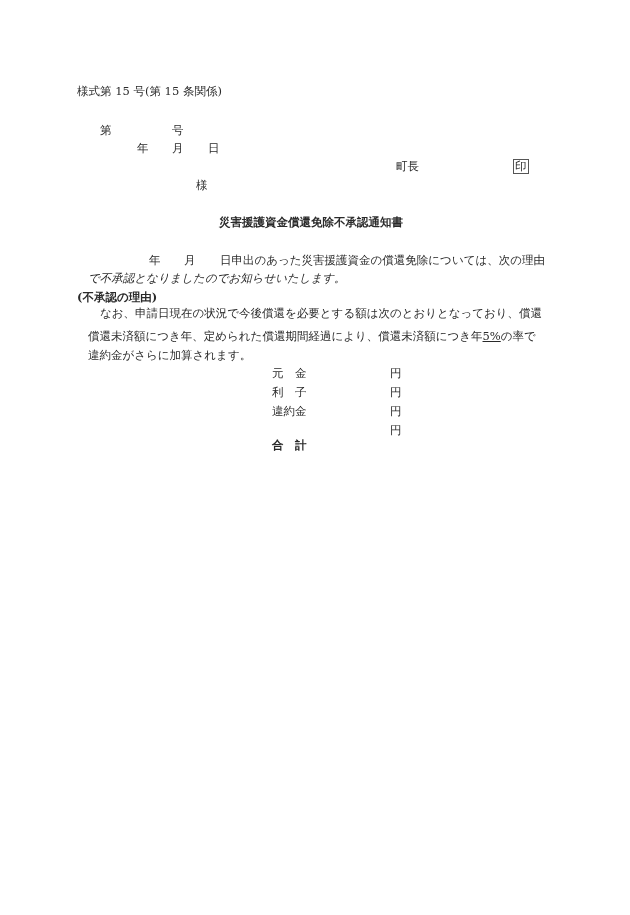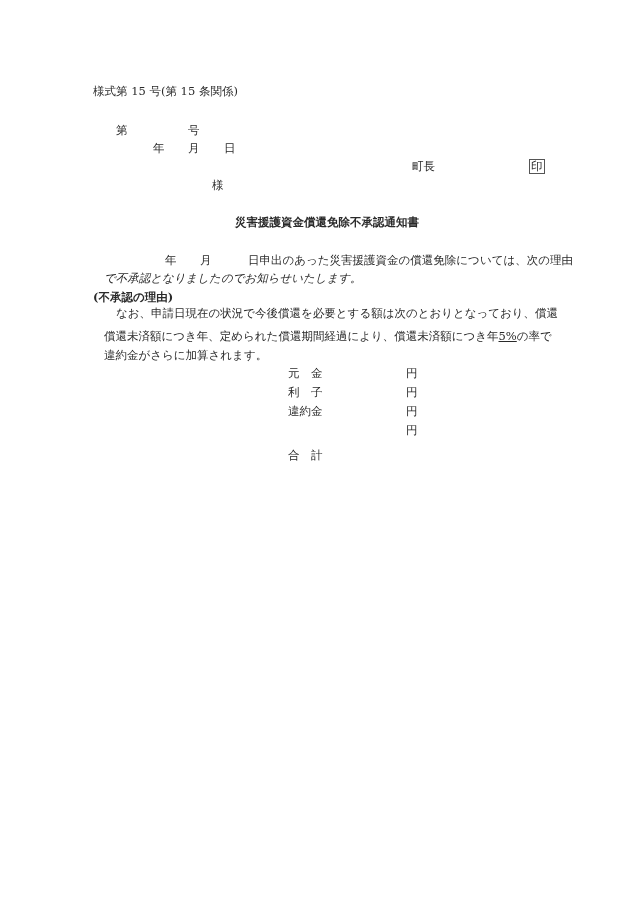--- a/index.html
+++ b/index.html
@@ -13,21 +13,20 @@
       position: relative;
       overflow: hidden;
       font-family: "DejaVu Serif", "Liberation Serif", serif;
       color: #2a2a2a;
       font-size: 11.5px;
       line-height: 1;
     }
     .abs {
       position: absolute;
       white-space: nowrap;
-      margin-left: 16px;
     }
     .seal {
       border: 1px solid #555;
       padding: 0 1px;
       display: inline-block;
       line-height: 13px;
       height: 13px;
     }
     .underline {
       text-decoration: underline;
@@ -51,21 +50,21 @@
   <div class="abs" style="left:513px; top:159px;">
     <span class="seal">印</span>
   </div>
 
   <div class="abs" style="left:196px; top:180px;">様</div>
 
   <div class="abs" style="left:219px; top:217px;font-weight:bold;">災害援護資金償還免除不承認通知書</div>
 
   <div class="abs" style="left:149px; top:255px;">年</div>
   <div class="abs" style="left:184px; top:255px;">月</div>
-  <div class="abs" style="left:232px; top:255px;">日申出のあった災害援護資金の償還免除については、次の理由</div>
+  <div class="abs" style="left:220px; top:255px;">日申出のあった災害援護資金の償還免除については、次の理由</div>
 
   <div class="abs" style="left:88px; top:273px;font-style:italic;">で不承認となりましたのでお知らせいたします。</div>
 
   <div class="abs" style="left:77px; top:292px;font-weight:bold;">(不承認の理由)</div>
 
   <div class="abs" style="left:100px; top:308px;">なお、申請日現在の状況で今後償還を必要とする額は次のとおりとなっており、償還</div>
 
   <div class="abs" style="left:88px; top:331px;">
     <span>償還未済額につき年、定められた償還期間経過により、償還未済額につき年</span><span class="underline">5%</span><span>の率で</span>
   </div>
@@ -74,16 +73,16 @@
 
   <div class="abs" style="left:272px; top:368px;">元　金</div>
   <div class="abs" style="left:390px; top:368px;">円</div>
 
   <div class="abs" style="left:272px; top:387px;">利　子</div>
   <div class="abs" style="left:390px; top:387px;">円</div>
 
   <div class="abs" style="left:272px; top:406px;">違約金</div>
   <div class="abs" style="left:390px; top:406px;">円</div>
 
-  <div class="abs" style="left:272px; top:450px;">合　計</div>
+  <div class="abs" style="left:272px; top:440px;font-weight:bold;">合　計</div>
   <div class="abs" style="left:390px; top:425px;">円</div>
 
 </div>
 
 </body></html>

